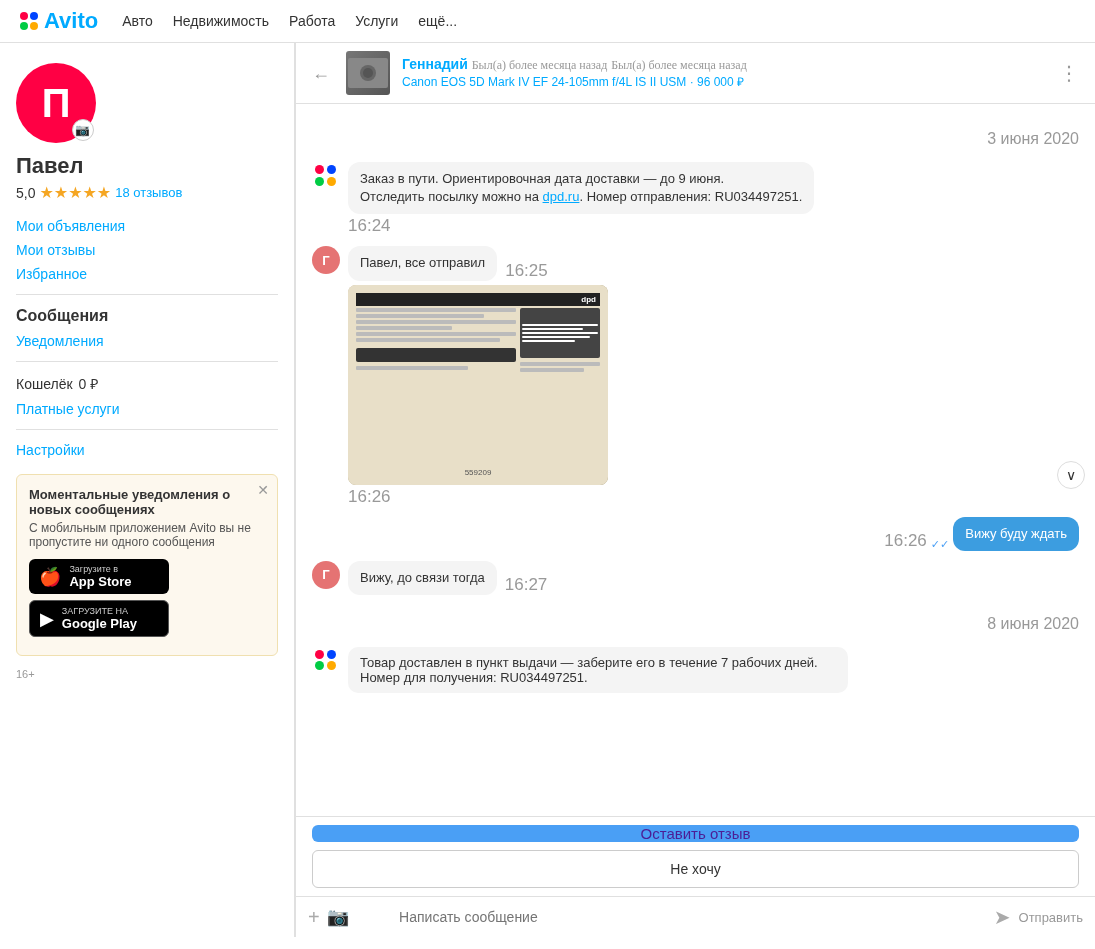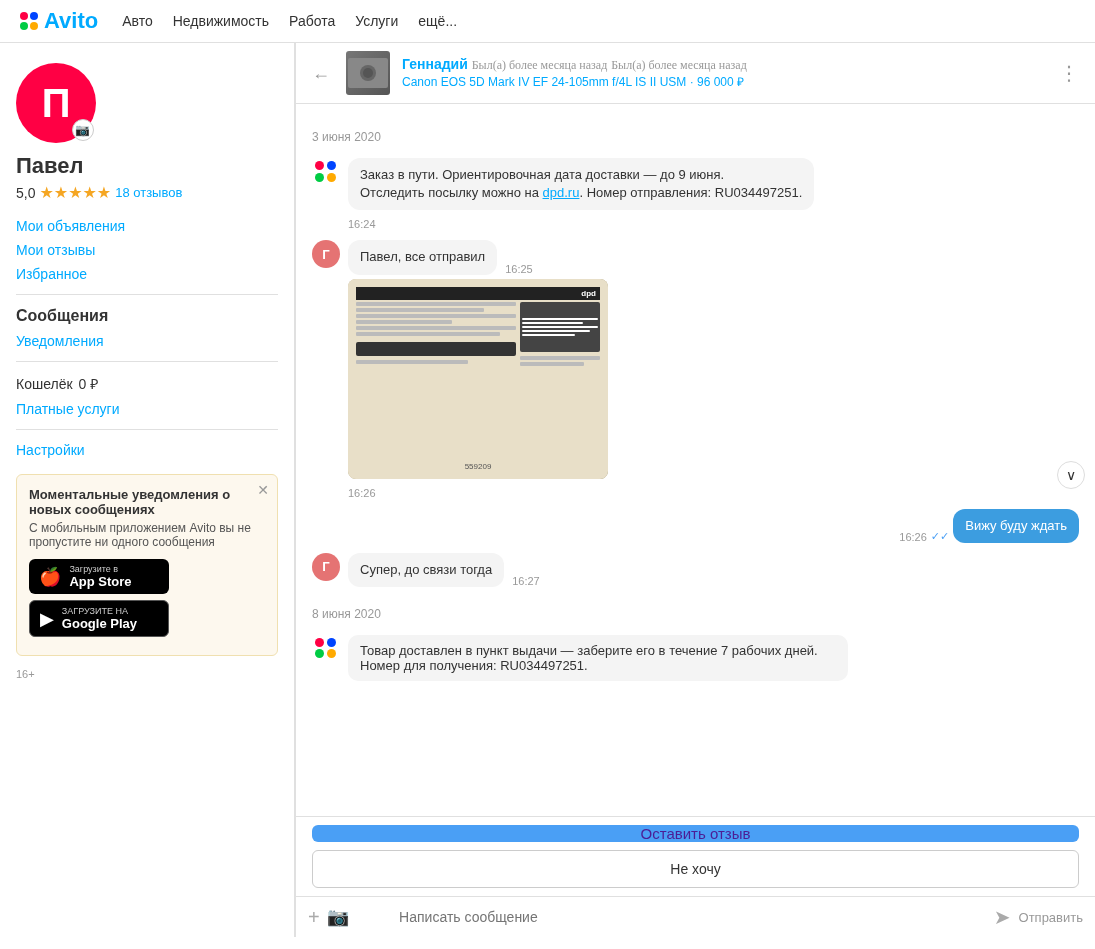--- a/index.html
+++ b/index.html
@@ -186,22 +186,22 @@
     .messages {
       flex: 1;
       overflow-y: auto;
       padding: 16px;
       background: #fff;
       display: flex;
       flex-direction: column;
       gap: 4px;
     }
     .date-separator {
-      text-align: left;
-      font-size: 12px;
+      text-align: right;
+      font-size: 16px;
       color: #999;
       margin: 10px 0;
     }
 
     .msg-row { display: flex; align-items: flex-start; gap: 8px; margin-bottom: 6px; }
     .msg-row.right { justify-content: flex-end; }
 
     .msg-avatar {
       width: 28px;
       height: 28px;
@@ -232,21 +232,21 @@
       padding: 8px 12px;
       font-size: 13px;
       line-height: 1.4;
       color: #333;
     }
     .msg-bubble.blue {
       background: #3c9de0;
       color: #fff;
       border-radius: 12px;
     }
-    .msg-time { font-size: 11px; color: #999; margin-top: 8px; align-self: flex-end; }
+    .msg-time { font-size: 17px; color: #999; margin-top: 2px; align-self: flex-end; }
 
     .msg-link { color: #00aaff; text-decoration: underline; cursor: pointer; }
     .msg-image {
       width: 260px;
       height: 200px;
       background: #e8e0d0;
       border-radius: 8px;
       margin-top: 4px;
       overflow: hidden;
     }
@@ -520,21 +520,21 @@
         <div style="display:flex;align-items:flex-end;gap:4px;">
           <span class="msg-time">16:26</span>
           <span class="msg-check msg-check blue-check">✓✓</span>
           <div class="msg-bubble blue">Вижу буду ждать</div>
         </div>
       </div>
 
       <div class="msg-row">
         <div class="msg-avatar" style="background:#e57373;">Г</div>
         <div style="display:flex;align-items:baseline;gap:8px;">
-          <div class="msg-bubble">Супер, до связи тогда</div>
+          <div class="msg-bubble">Вижу, до связи тогда</div>
           <span class="msg-time">16:27</span>
         </div>
       </div>
 
       <div class="date-separator">
         <span>8 июня 2020</span>
       </div>
 
       <div class="msg-row">
         <div class="msg-avatar avito">

